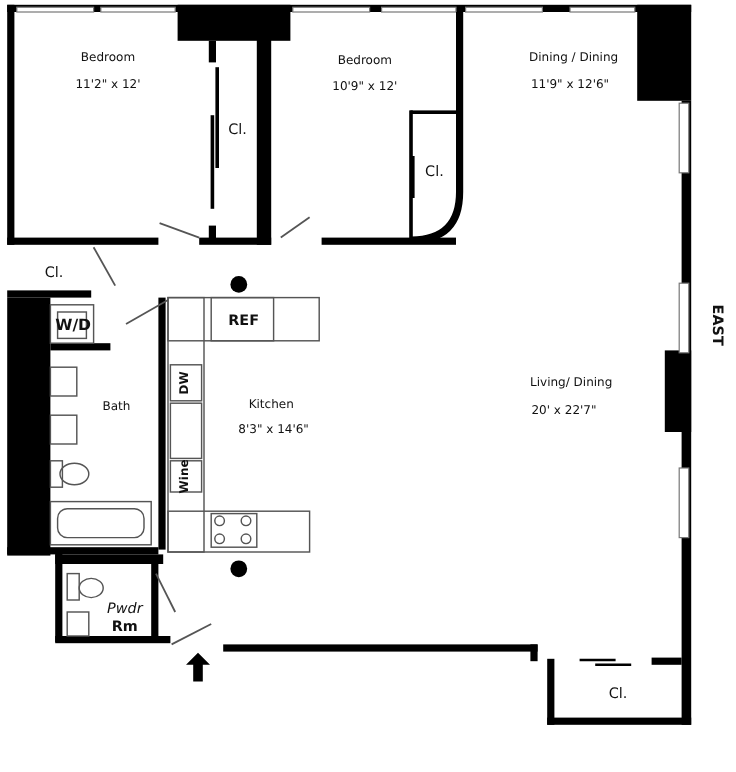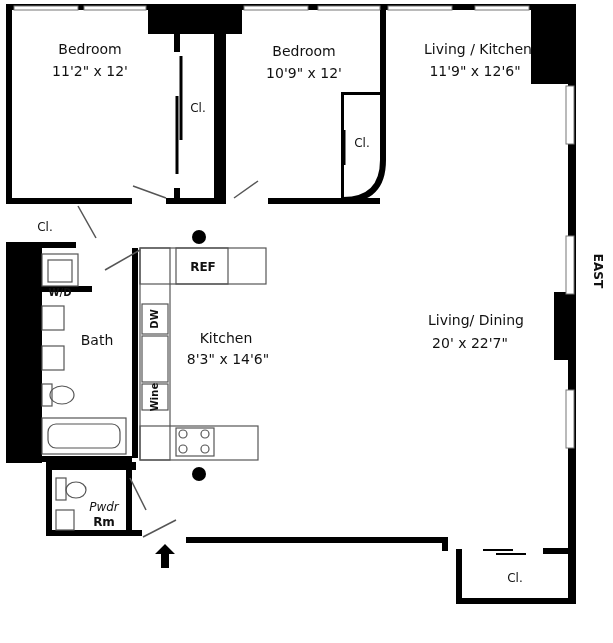--- a/index.html
+++ b/index.html
@@ -1,18 +1,18 @@
 <!DOCTYPE html>
 <html><head>
 <meta charset="utf-8">
 <style>
   html, body { margin: 0; padding: 0; background: #ffffff; }
   body { width: 613px; height: 643px; overflow: hidden; position: relative; font-family: "DejaVu Sans", sans-serif; }
   #plan { position: absolute; left: 0; top: 0; }
-  .lbl { position: absolute; color: #111; font-size: 14px; text-align: center; line-height: 18px; white-space: nowrap; }
+  .lbl { position: absolute; color: #111; font-size: 10px; text-align: center; line-height: 18px; white-space: nowrap; }
   .lbl.sm { font-size: 12px; }
   .lbl.xs { font-size: 10px; font-weight: bold; }
   .vert { transform: rotate(-90deg); transform-origin: center center; }
   .east { transform: rotate(90deg); transform-origin: center center; font-weight: bold; font-size: 12px; }
 </style>
 </head>
 <body>
 
 <svg id="plan" width="613" height="643" viewBox="0 0 613 643" xmlns="http://www.w3.org/2000/svg">
 
@@ -129,21 +129,21 @@
     <line x1="496" y1="554" x2="526" y2="554"></line>
   </g>
 </svg>
 
 <div class="lbl" style="left:48px;top:40px;width:84px;">Bedroom</div>
 <div class="lbl" style="left:40px;top:62px;width:100px;">11'2" x 12'</div>
 
 <div class="lbl" style="left:262px;top:42px;width:84px;">Bedroom</div>
 <div class="lbl" style="left:254px;top:64px;width:100px;">10'9" x 12'</div>
 
-<div class="lbl" style="left:416px;top:40px;width:124px;">Living / Kitchen</div>
+<div class="lbl" style="left:416px;top:40px;width:124px;">Dining / Dining</div>
 <div class="lbl" style="left:420px;top:62px;width:110px;">11'9" x 12'6"</div>
 
 <div class="lbl" style="left:416px;top:311px;width:120px;">Living/ Dining</div>
 <div class="lbl" style="left:420px;top:334px;width:100px;">20' x 22'7"</div>
 
 <div class="lbl" style="left:186px;top:329px;width:80px;">Kitchen</div>
 <div class="lbl" style="left:180px;top:350px;width:96px;">8'3" x 14'6"</div>
 
 <div class="lbl" style="left:74px;top:331px;width:46px;">Bath</div>
 
@@ -151,15 +151,15 @@
 <div class="lbl sm" style="left:82px;top:513px;width:44px;font-weight:bold;">Rm</div>
 
 <div class="lbl sm" style="left:184px;top:99px;width:28px;">Cl.</div>
 <div class="lbl sm" style="left:348px;top:134px;width:28px;">Cl.</div>
 <div class="lbl sm" style="left:30px;top:218px;width:30px;">Cl.</div>
 <div class="lbl sm" style="left:500px;top:569px;width:30px;">Cl.</div>
 
 <div class="lbl xs" style="left:180px;top:258px;width:46px;font-size:12px;">REF</div>
 <div class="lbl xs vert" style="left:140px;top:310px;width:30px;">DW</div>
 <div class="lbl xs vert" style="left:138px;top:388px;width:34px;">Wine</div>
-<div class="lbl xs" style="left:46px;top:263px;width:28px;font-size:10px;margin-top:21px;">W/D</div>
+<div class="lbl xs" style="left:46px;top:263px;width:28px;font-size:13px;">W/D</div>
 
 <div class="lbl east" style="left:578px;top:262px;width:40px;">EAST</div>
 
 </body></html>

